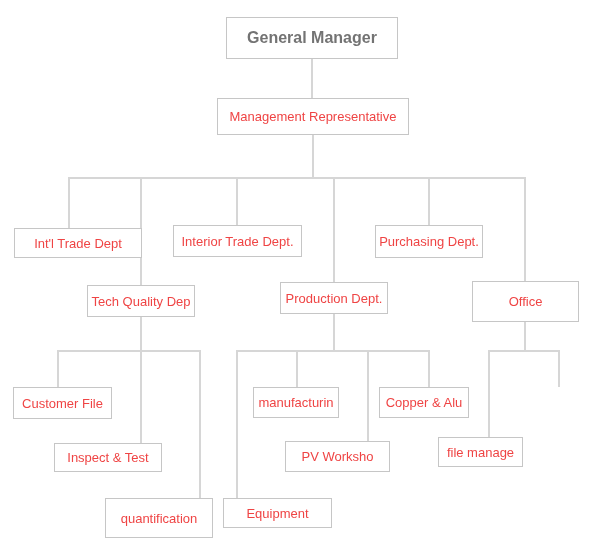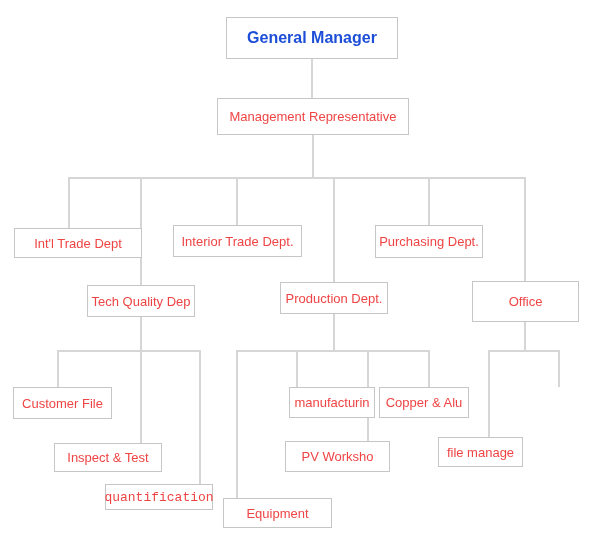--- a/index.html
+++ b/index.html
@@ -24,21 +24,21 @@
     font-size: 13px;
     display: flex;
     align-items: center;
     justify-content: center;
     white-space: nowrap;
     z-index: 2;
   }
   .node.root {
     font-size: 16px;
     font-weight: bold;
-    color: #1d4ed8;
+    color: #737373;
   }
   .line {
     position: absolute;
     background: #d6d6d6;
     z-index: 1;
   }
   .line.v { width: 2px; }
   .line.h { height: 2px; }
 </style>
 </head>
@@ -86,23 +86,23 @@
   <div class="node" style="left:87px; top:285px; width:108px; height:32px;">Tech Quality Dep</div>
 
   <div class="node" style="left:280px; top:282px; width:108px; height:32px;">Production Dept.</div>
 
   <div class="node" style="left:472px; top:281px; width:107px; height:41px;">Office</div>
 
   <div class="node" style="left:13px; top:387px; width:99px; height:32px;">Customer File</div>
 
   <div class="node" style="left:54px; top:443px; width:108px; height:29px;">Inspect &amp; Test</div>
 
-  <div class="node" style="left:105px; top:484px; width:108px; height:26px;font-family:Liberation Mono, monospace;">quantification</div>
+  <div class="node" style="left:105px; top:498px; width:108px; height:40px;">quantification</div>
 
-  <div class="node" style="left:253px; top:387px; width:86px; height:31px;margin-left:36px;">manufacturin</div>
+  <div class="node" style="left:253px; top:387px; width:86px; height:31px;">manufacturin</div>
 
   <div class="node" style="left:285px; top:441px; width:105px; height:31px;">PV Worksho</div>
 
   <div class="node" style="left:223px; top:498px; width:109px; height:30px;">Equipment</div>
 
   <div class="node" style="left:379px; top:387px; width:90px; height:31px;">Copper &amp; Alu</div>
 
   <div class="node" style="left:438px; top:437px; width:85px; height:30px;">file manage</div>
 
 

